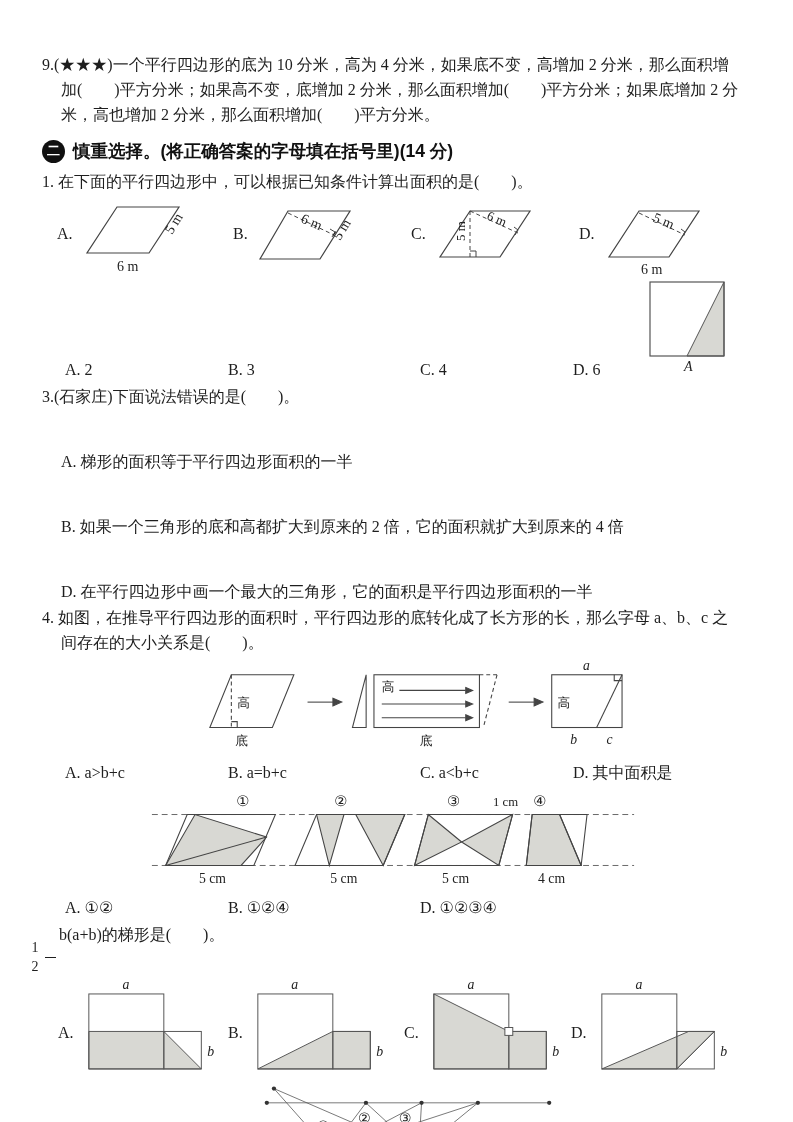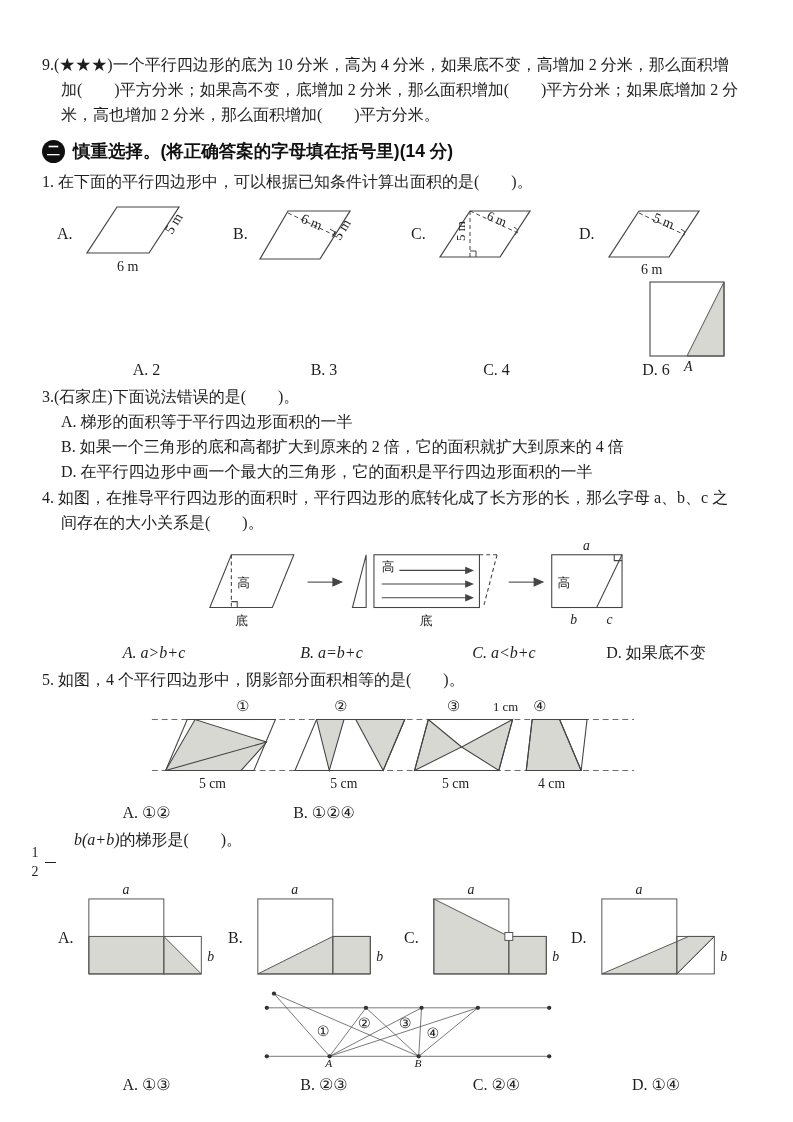--- a/index.html
+++ b/index.html
@@ -5,36 +5,36 @@
   html,body{margin:0;padding:0;background:#ffffff;}
   body{width:793px;height:1122px;overflow:hidden;color:#1e1e1e;
        font-family:"Liberation Serif","DejaVu Serif",serif;font-size:16px;}
   .page{padding:52px 54px 0 42px;position:relative;height:1070px;box-sizing:border-box;}
   .stem{line-height:25px;padding-left:19px;text-indent:-19px;}
   .qnum{font-weight:normal;}
   .sec-header{display:flex;align-items:center;gap:8px;margin:12px 0 6px 0;
       font-family:"Liberation Sans","DejaVu Sans",sans-serif;font-weight:bold;font-size:17.5px;color:#111;}
   .badge{width:23px;height:23px;border-radius:50%;background:#101010;color:#fff;
       display:flex;align-items:center;justify-content:center;font-size:13px;flex:0 0 auto;}
-  .opt-row{display:grid;grid-template-columns:163px 192px 153px 1fr;padding-left:23px;line-height:27px;text-align:center;}
-  .q3-opt{padding-left:19px;line-height:25px;}
+  .opt-row{display:grid;grid-template-columns:163px 192px 153px 1fr;padding-left:23px;line-height:27px;}
+  .q3-opt{padding-left:19px;line-height:25px;margin-top:40px;}
   .fig-row{display:grid;grid-template-columns:176px 178px 168px 1fr;padding-left:15px;margin:3px 0 0 0;}
   .fig-cell{display:flex;align-items:flex-start;}
   .fig-label{margin-top:28px;margin-right:2px;}
   .q6-row{display:grid;grid-template-columns:170px 176px 167px 1fr;padding-left:16px;margin-top:4px;}
   .q6-label{margin-top:46px;margin-right:3px;}
   .q2-top{position:relative;padding-right:150px;min-height:76px;}
   .q2-fig{position:absolute;right:0;top:-2px;}
   .q4-fig{margin:6px 0 2px 162px;}
   .q5-fig{margin:3px 0 0 106px;}
   .q7-fig{margin:2px 0 0 216px;}
   .frac{display:inline-flex;flex-direction:column;align-items:center;vertical-align:-12px;
         line-height:1;margin:0 3px;font-size:14px;}
   .frac .bar{display:block;width:11px;height:1px;background:#1e1e1e;margin:2px 0;}
-  .it{font-style:italic;margin-left:15px;}
+  .it{}
   svg text{font-family:"Liberation Serif","DejaVu Serif",serif;fill:#222;}
   .q{margin-bottom:1px;}
 </style>
 </head>
 <body>
 
 <div class="page">
 
   <div class="q">
     <div class="stem"><span class="qnum">9.</span><span>(★★★)一个平行四边形的底为 10 分米，高为 4 分米，如果底不变，高增加 2 分米，那么面积增加(　　)平方分米；如果高不变，底增加 2 分米，那么面积增加(　　)平方分米；如果底增加 2 分米，高也增加 2 分米，那么面积增加(　　)平方分米。</span></div>
@@ -145,26 +145,25 @@
       <text x="221" y="86" font-size="13">底</text>
       <text x="388" y="9" font-size="14" font-style="italic">a</text>
       <text x="362" y="47" font-size="13">高</text>
       <text x="375" y="85" font-size="14" font-style="italic">b</text>
       <text x="412" y="85" font-size="14" font-style="italic">c</text>
     </svg>
     <div class="opt-row">
       <span class="it">A. a&gt;b+c</span>
       <span class="it">B. a=b+c</span>
       <span class="it">C. a&lt;b+c</span>
-      <span>D. 如果底不变</span>
-    </div>
-  </div>
-
-  <div class="q">
-    <div class="stem">5. 如图，4 个平行四边形中，阴影部分面积相等的是(　　)。</div>
+      <span>D. 其中面积是</span>
+    </div>
+  </div>
+
+  <div class="q">
     <svg class="q5-fig" width="490" height="100" viewBox="0 0 500 100">
       <line x1="4" y1="24" x2="496" y2="24" stroke="#666" stroke-dasharray="6 4"></line>
       <line x1="4" y1="76" x2="496" y2="76" stroke="#666" stroke-dasharray="6 4"></line>
       <g stroke="#444" stroke-width="1.1">
         <polygon points="18,76 48,24 121,47 95,76" fill="#d8d8d3"></polygon>
         <line x1="18" y1="76" x2="121" y2="47"></line>
         <polygon points="18,76 108,76 130,24 40,24" fill="none"></polygon>
         <polygon points="172,24 200,24 185,76" fill="#d8d8d3"></polygon>
         <polygon points="212,24 262,24 240,76" fill="#d8d8d3"></polygon>
         <polygon points="150,76 240,76 262,24 172,24" fill="none"></polygon>
@@ -181,20 +180,21 @@
       <text x="352" y="15" font-size="13">1 cm</text>
       <text x="393" y="15" font-size="15">④</text>
       <text x="52" y="94" font-size="14">5 cm</text>
       <text x="186" y="94" font-size="14">5 cm</text>
       <text x="300" y="94" font-size="14">5 cm</text>
       <text x="398" y="94" font-size="14">4 cm</text>
     </svg>
     <div class="opt-row">
       <span>A. ①②</span>
       <span>B. ①②④</span>
+      <span>D. ①②③④</span>
     </div>
   </div>
 
   <div class="q">
     <div class="stem"><span class="frac">
           <span>1</span>
           <span class="bar"></span>
           <span>2</span>
         </span><span class="it">b(a+b)</span><span>的梯形是(　　)。</span></div>
     <div class="q6-row">

